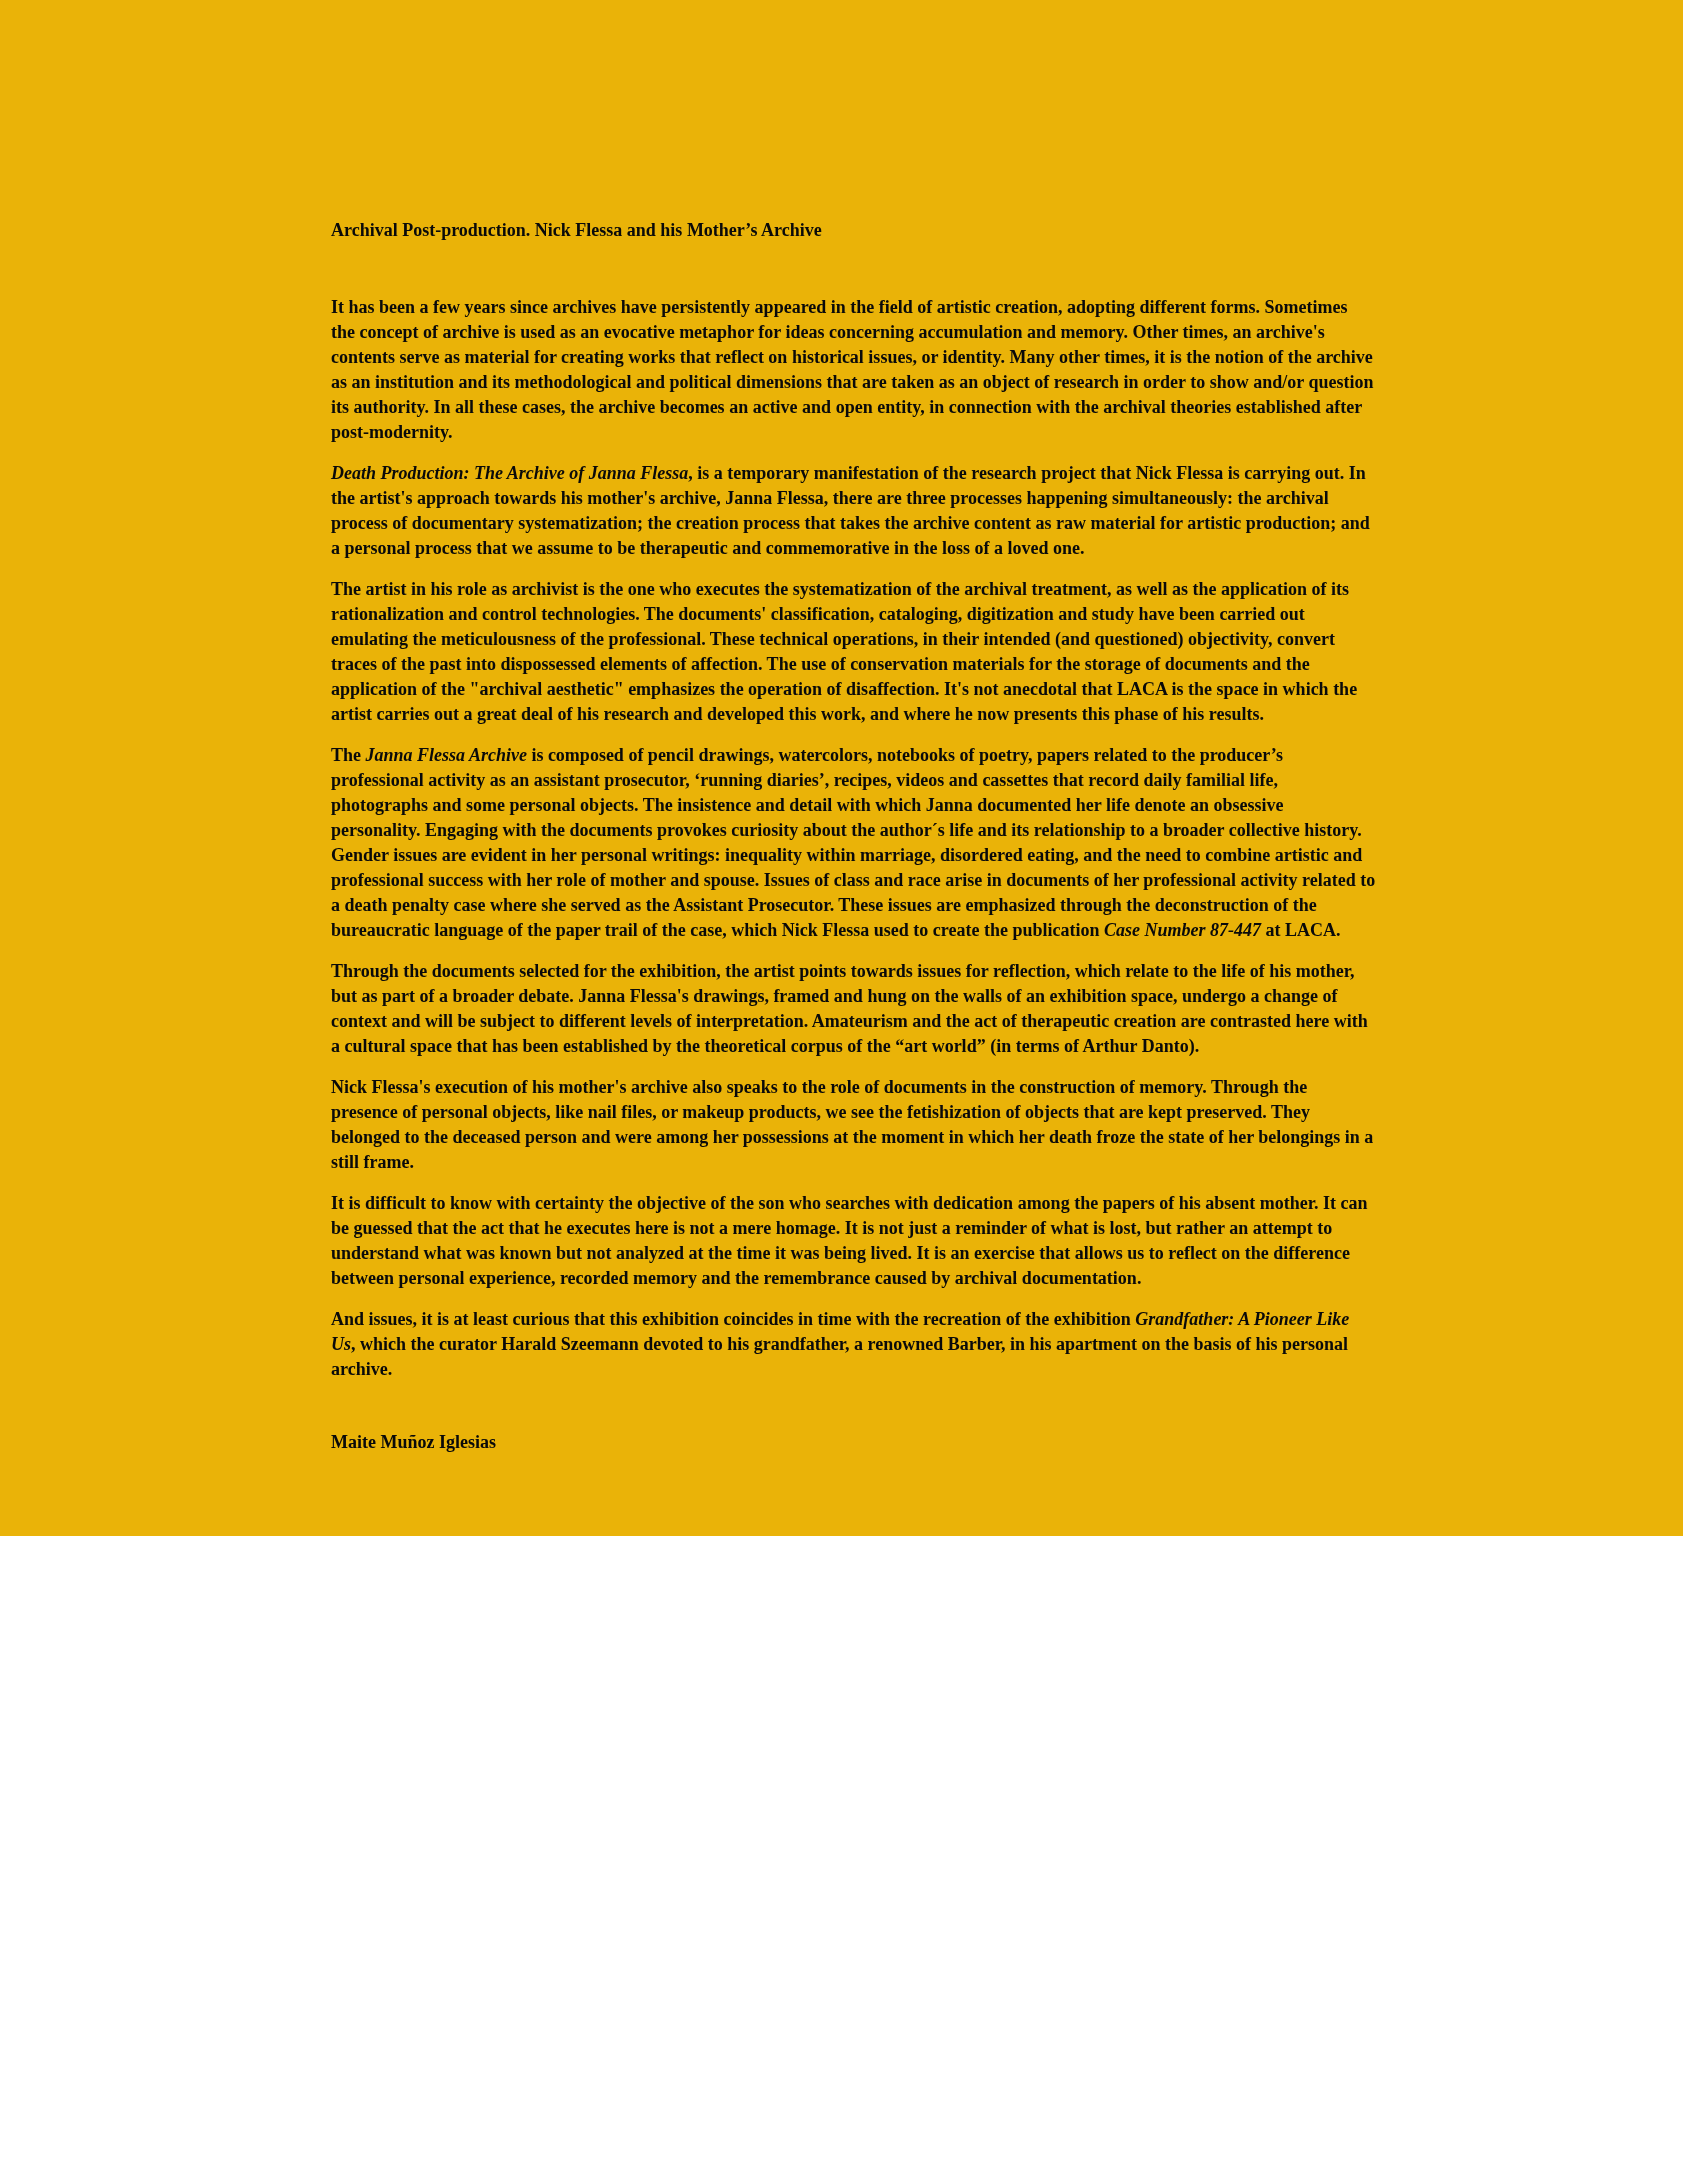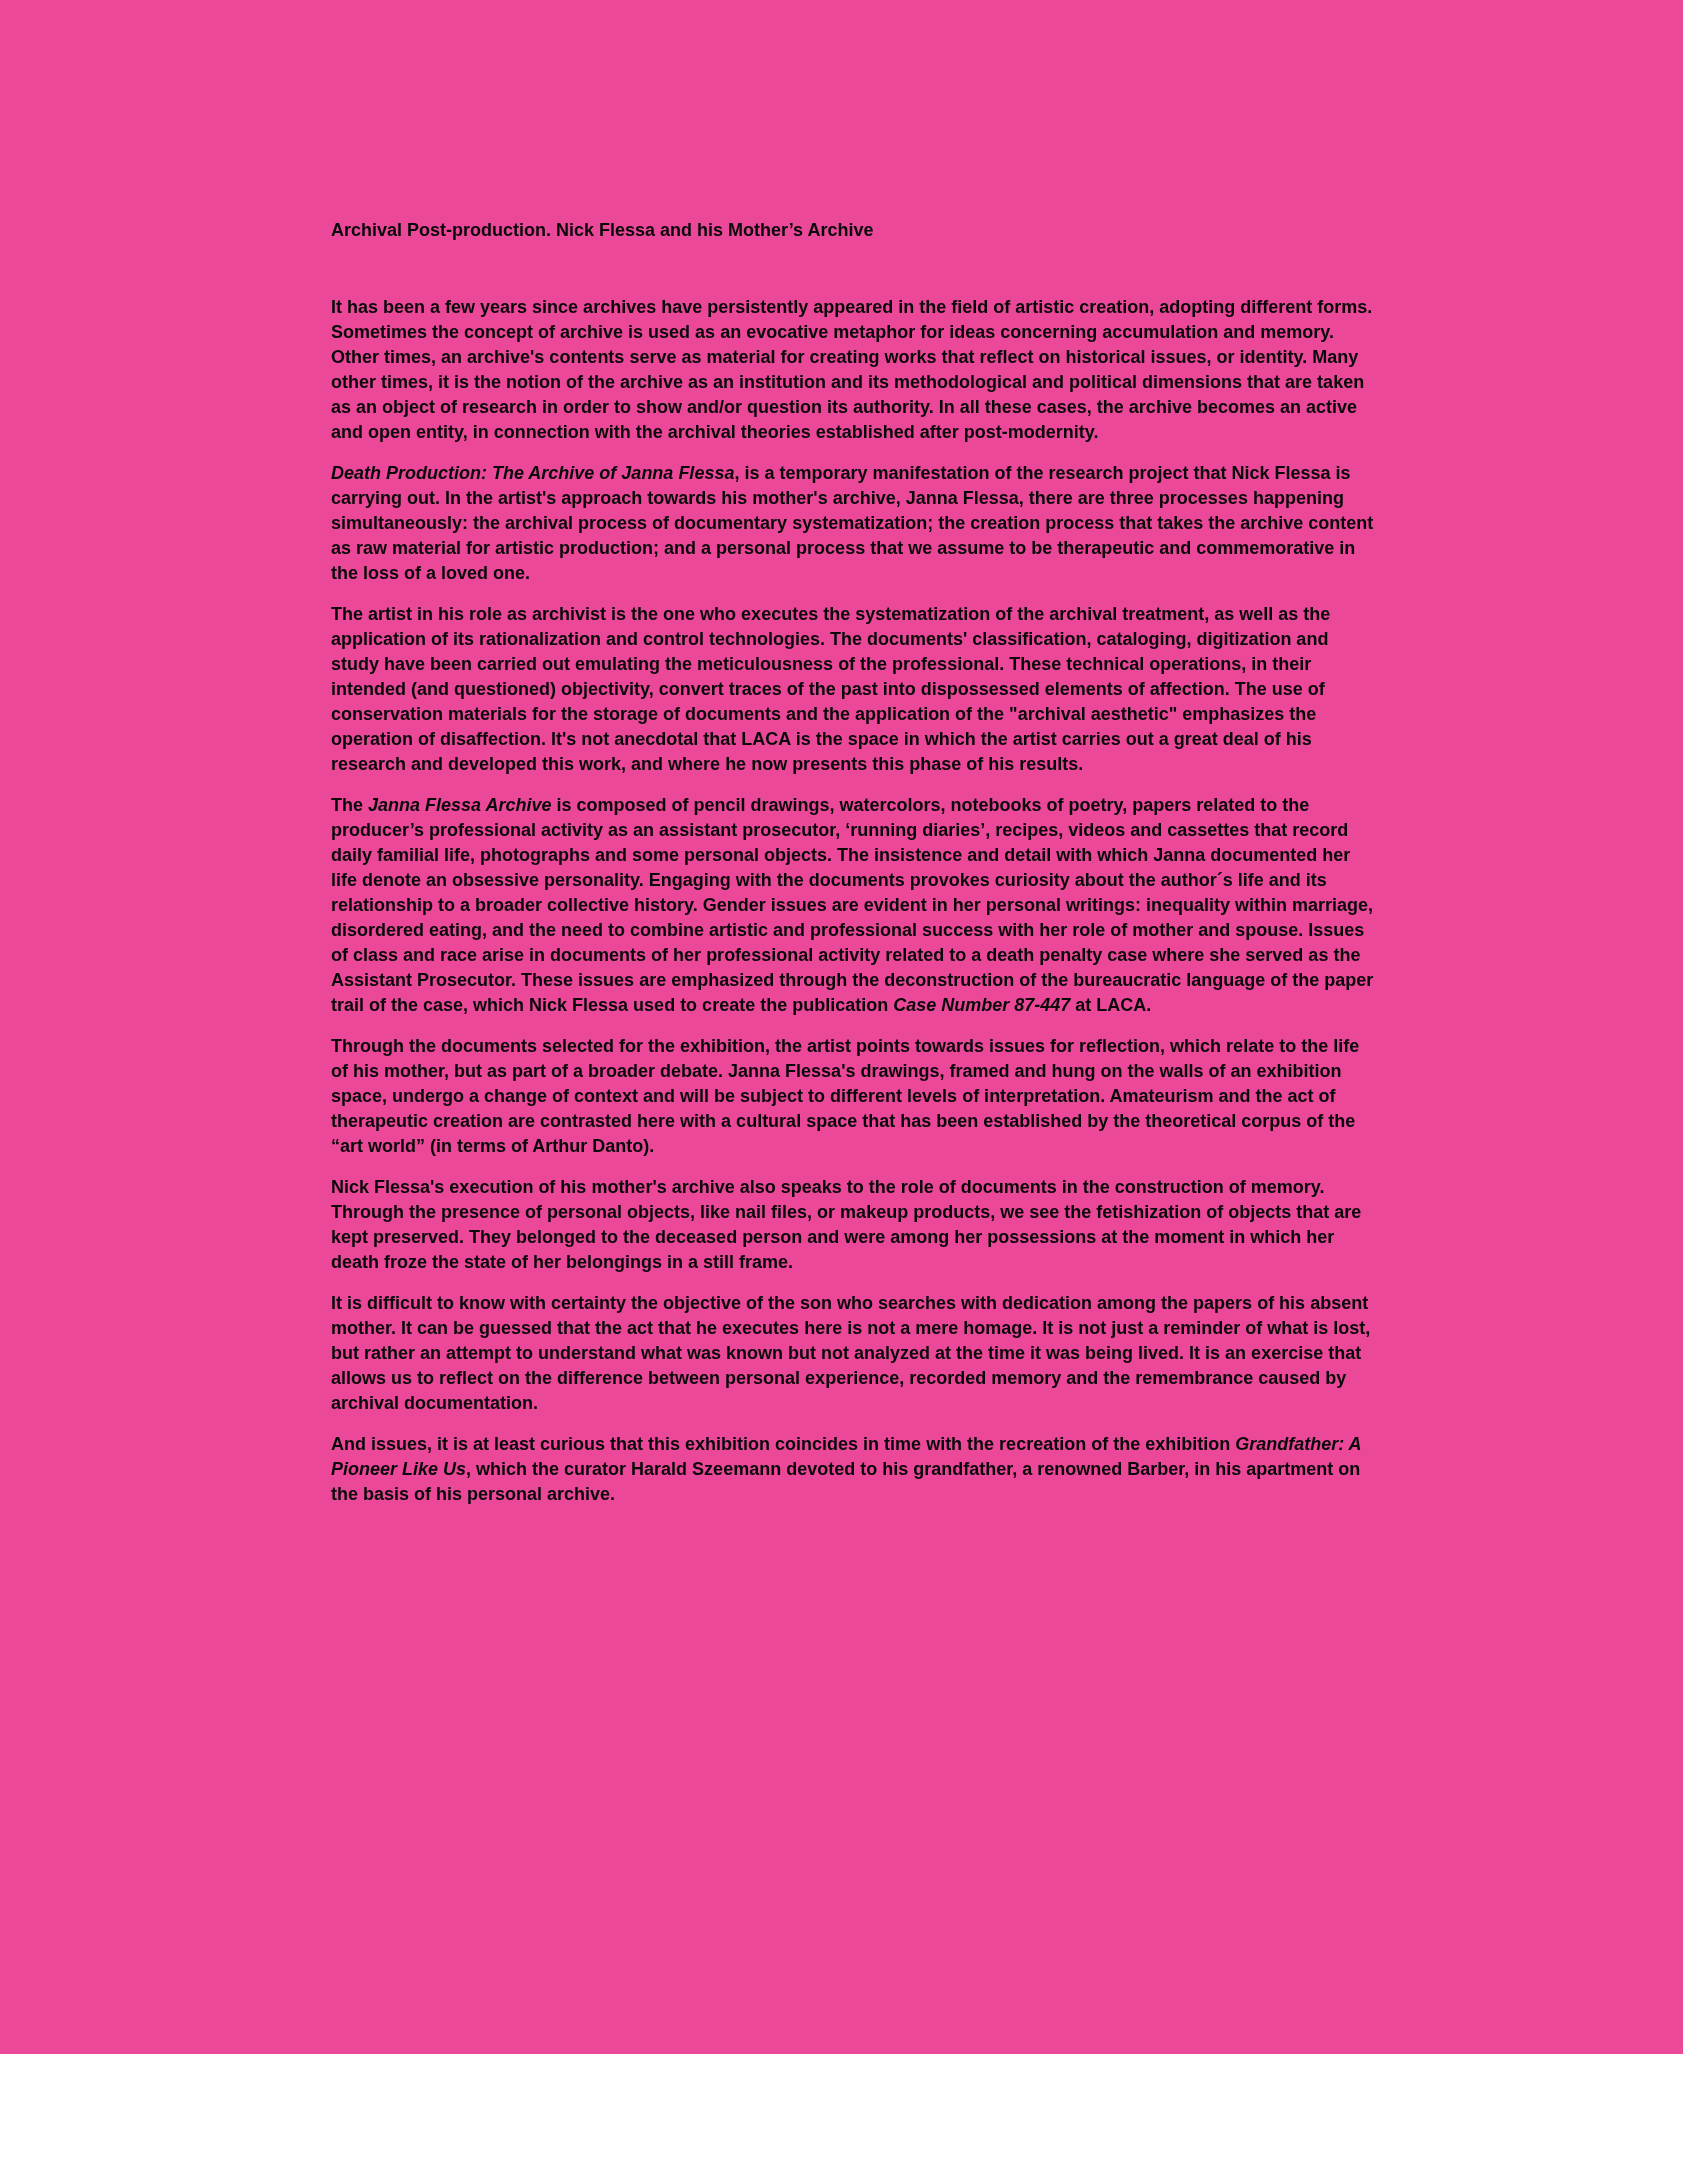--- a/index.html
+++ b/index.html
@@ -3,24 +3,24 @@
 <meta charset="utf-8">
 <style>
   html, body {
     margin: 0;
     padding: 0;
     background: #ffffff;
   }
   .page {
     position: relative;
     width: 1683px;
-    height: 2054px;
-    background: #ec4899;
+    height: 1536px;
+    background: #eab308;
     overflow: hidden;
-    font-family: Liberation Sans, sans-serif;
+    font-family: Liberation Serif, serif;
   }
   .content {
     position: absolute;
     left: 331px;
     top: 218px;
     width: 1045px;
     color: #0a0a0a;
     font-weight: 700;
     font-size: 18px;
     line-height: 25px;
@@ -53,15 +53,16 @@
         <p><span>It has been a few years since archives have persistently appeared in the field of artistic creation, adopting different forms. Sometimes the concept of archive is used as an evocative metaphor for ideas concerning accumulation and memory. Other times, an archive's contents serve as material for creating works that reflect on historical issues, or identity. Many other times, it is the notion of the archive as an institution and its methodological and political dimensions that are taken as an object of research in order to show and/or question its authority. In all these cases, the archive becomes an active and open entity, in connection with the archival theories established after post-modernity.</span></p>
         <p><span class="italic">Death Production: The Archive of Janna Flessa</span><span>, is a temporary manifestation of the research project that Nick Flessa is carrying out. In the artist's approach towards his mother's archive, Janna Flessa, there are three processes happening simultaneously: the archival process of documentary systematization; the creation process that takes the archive content as raw material for artistic production; and a personal process that we assume to be therapeutic and commemorative in the loss of a loved one.</span></p>
         <p><span>The artist in his role as archivist is the one who executes the systematization of the archival treatment, as well as the application of its rationalization and control technologies. The documents' classification, cataloging, digitization and study have been carried out emulating the meticulousness of the professional. These technical operations, in their intended (and questioned) objectivity, convert traces of the past into dispossessed elements of affection. The use of conservation materials for the storage of documents and the application of the "archival aesthetic" emphasizes the operation of disaffection. It's not anecdotal that LACA is the space in which the artist carries out a great deal of his research and developed this work, and where he now presents this phase of his results.</span></p>
         <p><span>The </span><span class="italic">Janna Flessa Archive</span><span> is composed of pencil drawings, watercolors, notebooks of poetry, papers related to the producer’s professional activity as an assistant prosecutor, ‘running diaries’, recipes, videos and cassettes that record daily familial life, photographs and some personal objects. The insistence and detail with which Janna documented her life denote an obsessive personality. Engaging with the documents provokes curiosity about the author´s life and its relationship to a broader collective history. Gender issues are evident in her personal writings: inequality within marriage, disordered eating, and the need to combine artistic and professional success with her role of mother and spouse. Issues of class and race arise in documents of her professional activity related to a death penalty case where she served as the Assistant Prosecutor. These issues are emphasized through the deconstruction of the bureaucratic language of the paper trail of the case, which Nick Flessa used to create the publication </span><span class="italic">Case Number 87-447</span><span> at LACA.</span></p>
         <p><span>Through the documents selected for the exhibition, the artist points towards issues for reflection, which relate to the life of his mother, but as part of a broader debate. Janna Flessa's drawings, framed and hung on the walls of an exhibition space, undergo a change of context and will be subject to different levels of interpretation. Amateurism and the act of therapeutic creation are contrasted here with a cultural space that has been established by the theoretical corpus of the “art world” (in terms of Arthur Danto).</span></p>
         <p><span>Nick Flessa's execution of his mother's archive also speaks to the role of documents in the construction of memory. Through the presence of personal objects, like nail files, or makeup products, we see the fetishization of objects that are kept preserved. They belonged to the deceased person and were among her possessions at the moment in which her death froze the state of her belongings in a still frame.</span></p>
         <p><span>It is difficult to know with certainty the objective of the son who searches with dedication among the papers of his absent mother. It can be guessed that the act that he executes here is not a mere homage. It is not just a reminder of what is lost, but rather an attempt to understand what was known but not analyzed at the time it was being lived. It is an exercise that allows us to reflect on the difference between personal experience, recorded memory and the remembrance caused by archival documentation.</span></p>
         <p><span>And issues, it is at least curious that this exhibition coincides in time with the recreation of the exhibition </span><span class="italic">Grandfather: A Pioneer Like Us</span><span>, which the curator Harald Szeemann devoted to his grandfather, a renowned Barber, in his apartment on the basis of his personal archive.</span></p>
       </div>
 
+    <div class="signature">Maite Muñoz Iglesias</div>
   </div>
 </div>
 
 
 </body></html>

